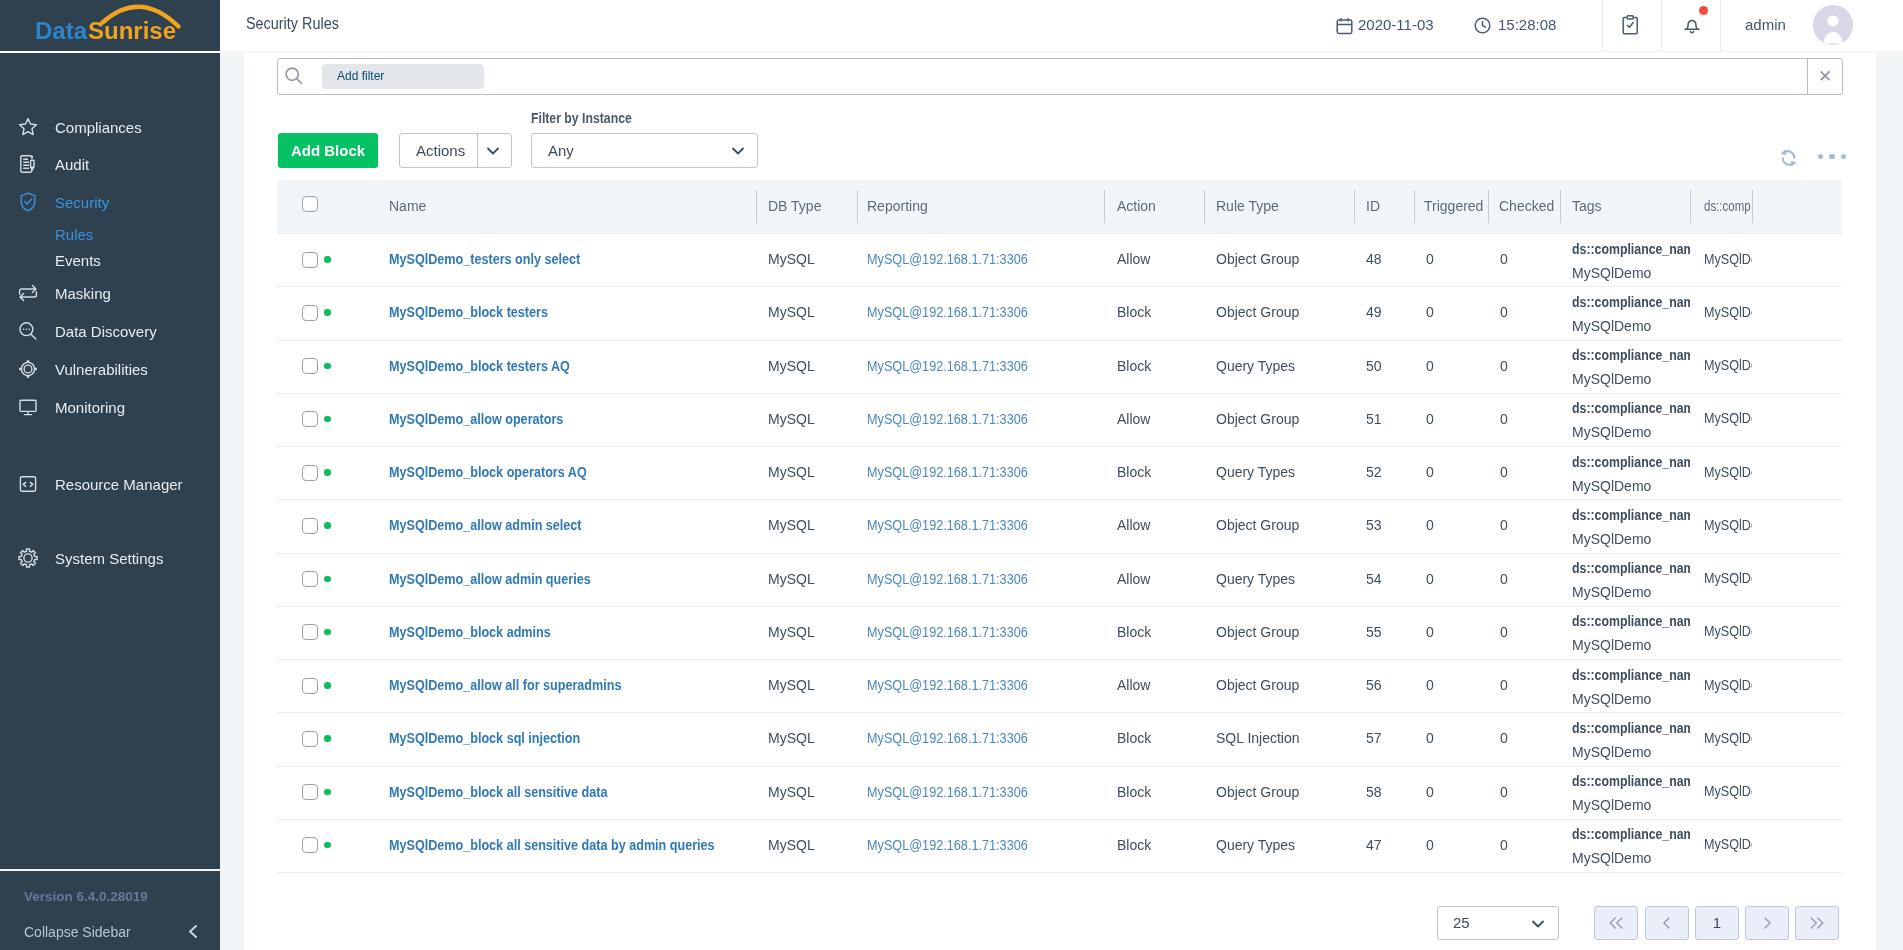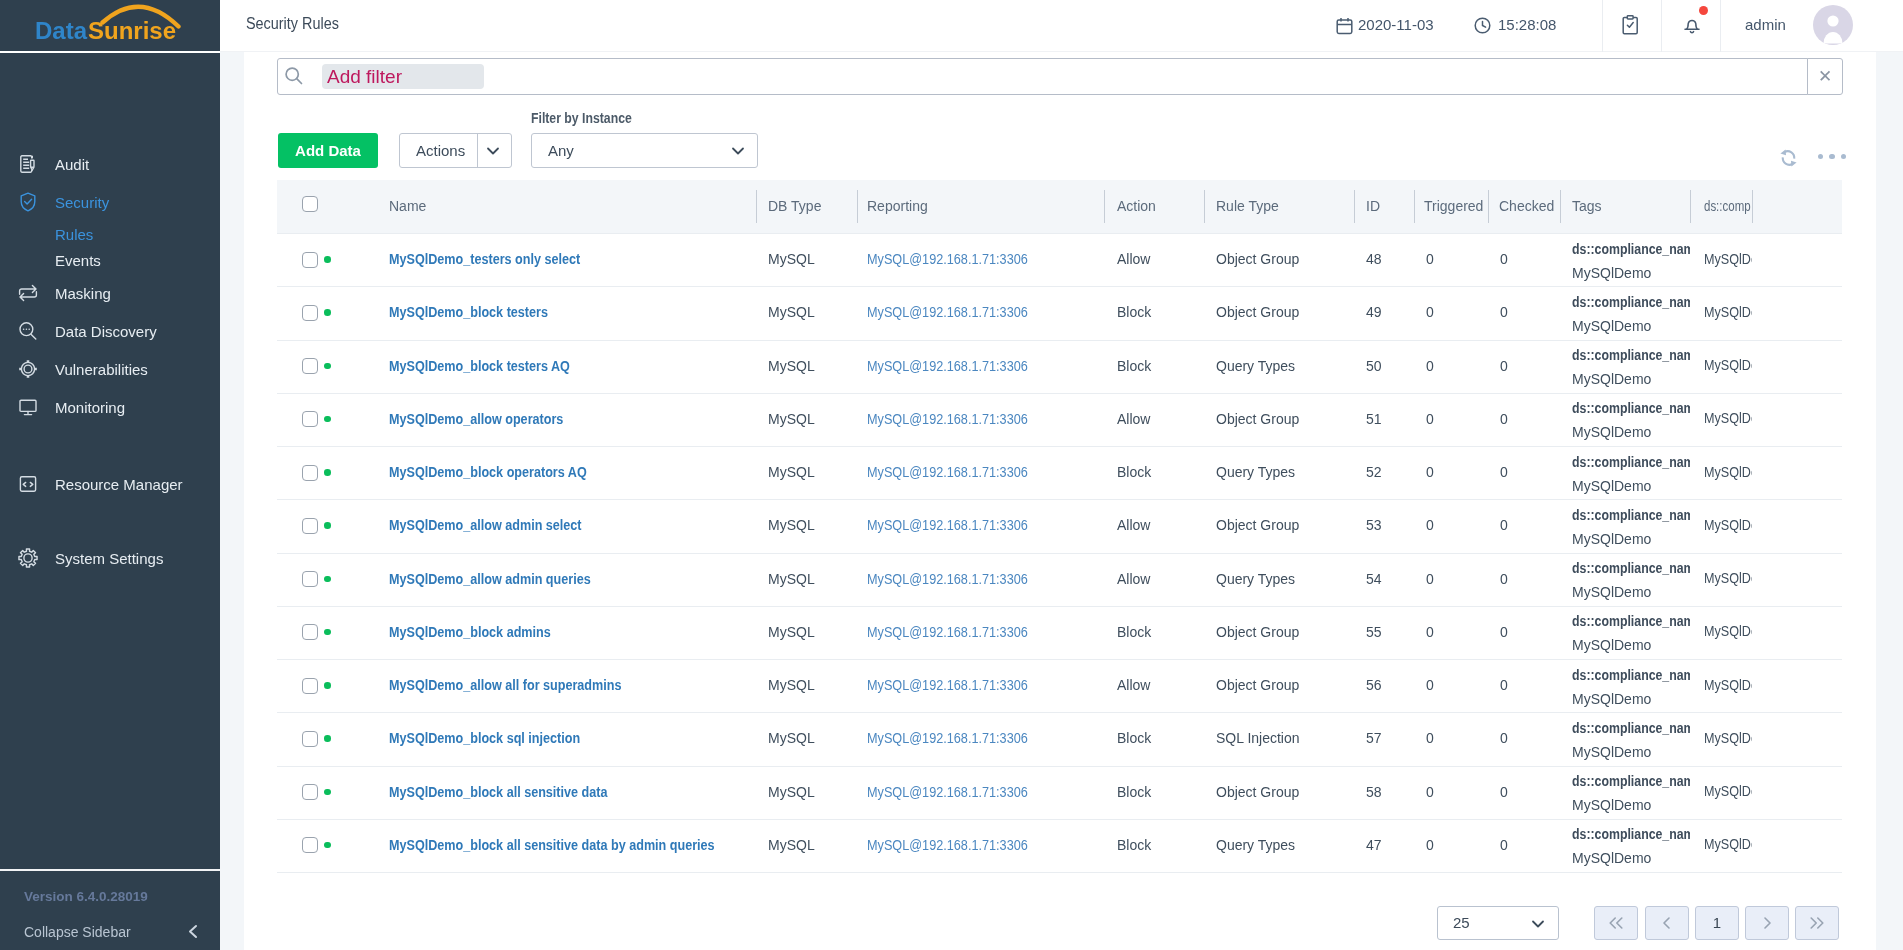--- a/index.html
+++ b/index.html
@@ -12,21 +12,21 @@
 #sidebar{left:0;top:0;width:220px;height:950px;background:#2f404e}
 .ttl{left:246px;top:15px;font-size:16px;color:#3c4a59;transform:scaleX(0.9);transform-origin:0 50%}
 .tbicon{top:17px}
 .tbtxt{top:16px;font-size:15px;color:#44566b}
 .tbdiv{top:0;width:1px;height:52px;background:#eaedf1}
 .sideitem{left:0;width:220px;color:#e7edf2;font-size:15px}
 .sideitem .lab{position:absolute;left:55px;top:50%;transform:translateY(-50%)}
 .sideitem .ic{position:absolute;left:17px;top:50%;transform:translateY(-50%);height:22px}
 .filterbar{left:277px;top:58px;width:1531px;height:37px;background:#fff;border:1px solid #b5bcc8;border-radius:3px 0 0 3px}
 .xbtn{left:1807px;top:58px;width:36px;height:37px;background:#fff;border:1px solid #b5bcc8;border-radius:0 3px 3px 0;color:#8b95a3;font-size:17px;text-align:center;line-height:35px}
-.pill{left:322px;top:64px;width:162px;height:25px;background:#e3e7eb;border-radius:4px;font-size:19px;color:#be185d;line-height:25px;padding-left:5px}
+.pill{left:322px;top:64px;width:162px;height:25px;background:#e3e7eb;border-radius:4px;font-size:12px;color:#0c4a6e;line-height:25px;padding-left:15px}
 .fbl{left:531px;top:110px;font-size:14px;font-weight:bold;color:#4c5a68;transform:scaleX(0.875);transform-origin:0 50%}
 .btn{top:133px;height:35px;border-radius:3px;font-size:15px}
 #addrule{left:278px;width:100px;background:#04c164;color:#fff;font-weight:bold;text-align:center;line-height:35px}
 #actions{left:399px;width:113px;background:#fff;border:1px solid #bfc6d1;color:#3d4c5b}
 #anysel{left:531px;width:227px;background:#fff;border:1px solid #bfc6d1;color:#3d4c5b}
 .thead{left:277px;top:180px;width:1565px;height:53px;background:#f3f6f9}
 .hsep{top:190px;width:1px;height:33px;background:#c6cdd6}
 .htext{top:0;height:53px;line-height:53px;font-size:14px;color:#5c6b7c}
 .cbx{width:16px;height:16px;border:1.5px solid #9aa3ae;border-radius:4px;background:#fff}
 .rowline{left:277px;width:1565px;height:1px;background:#e9edf1}
@@ -45,20 +45,26 @@
 <div class="abs" id="panel"></div>
 <div class="abs" id="topbar"></div>
 <div class="abs" id="sidebar"></div>
 <div class="abs" style="left:0;top:0;width:220px;height:53px;border-bottom:2px solid #fff;">
 <svg class="abs" style="left:34px;top:0" width="160" height="48" viewBox="0 0 160 48">
 <text x="1" y="39" font-family="Liberation Sans" font-weight="bold" font-size="24" fill="#2f85c9">Data</text>
 <text x="54" y="39" font-family="Liberation Sans" font-weight="bold" font-size="24" fill="#f0a41e">Sunrise</text>
 <path d="M68.5 22.5 Q106 -11 144.5 26.5" fill="none" stroke="#f0a41e" stroke-width="4.4" stroke-linecap="round"></path>
 </svg>
     </div>
+<div class="abs sideitem" style="top:108px;height:38px;color:#e7edf2">
+      <span class="ic"><svg width="22" height="22" viewBox="0 0 22 22" fill="none" stroke="#d4dce3" stroke-width="1.4">
+          <path d="M11 2.6 L13.5 8 L19.4 8.7 L15 12.8 L16.2 18.6 L11 15.7 L5.8 18.6 L7 12.8 L2.6 8.7 L8.5 8 Z" stroke-linejoin="round"></path>
+        </svg></span>
+      <span class="lab" style="font-size:15px">Compliances</span>
+    </div>
 <div class="abs sideitem" style="top:145px;height:38px;color:#e7edf2">
       <span class="ic"><svg width="22" height="22" viewBox="0 0 22 22" fill="none" stroke="#d4dce3" stroke-width="1.4">
           <path d="M14.7 5.6 V3.9 a1.1 1.1 0 0 0 -1.1 -1.1 H4.9 a1.1 1.1 0 0 0 -1.1 1.1 V18.1 a1.1 1.1 0 0 0 1.1 1.1 h8.7 a1.1 1.1 0 0 0 1.1 -1.1 V16.6"></path>
           <path d="M6.2 6.2 H11 M6.2 9.2 H12.2 M6.2 12.2 H12.2 M6.2 15.2 H12.2"></path>
           <rect x="13.6" y="7.2" width="3.4" height="7" rx="0.6"></rect>
           <path d="M13.6 14.2 L15.3 17 L17 14.2"></path>
           <path d="M15.3 2.8 V5.2"></path>
         </svg></span>
       <span class="lab" style="font-size:15px">Audit</span>
     </div>
@@ -159,21 +165,21 @@
         <path d="M10.5 38.5 a9.5 11.5 0 0 1 19 0 Z" fill="#fff"></path>
       </svg></div>
 <div class="abs filterbar"></div>
 <div class="abs xbtn">✕</div>
 <svg class="abs" style="left:284px;top:66px" width="20" height="20" viewBox="0 0 20 20" fill="none" stroke="#8d99a7" stroke-width="1.7">
 <circle cx="8.2" cy="8.2" r="6.1"></circle>
       <path d="M12.7 12.7 L17.5 17.5" stroke-linecap="round"></path>
     </svg>
 <div class="abs pill">Add filter</div>
 <div class="abs fbl">Filter by Instance</div>
-<div class="abs btn" id="addrule">Add Data</div>
+<div class="abs btn" id="addrule">Add Block</div>
 <div class="abs btn" id="actions">
       <span class="abs" style="left:16px;top:0;line-height:33px">Actions</span>
 <div class="abs" style="left:77px;top:0;width:1px;height:33px;background:#bfc6d1"></div>
 <svg class="abs" style="left:86px;top:12px" width="14" height="10" viewBox="0 0 14 10" fill="none" stroke="#3d4c5b" stroke-width="1.8">
         <path d="M2 2.5 L7 7.5 L12 2.5" stroke-linecap="round" stroke-linejoin="round"></path>
       </svg>
     </div>
 <div class="abs btn" id="anysel">
       <span class="abs" style="left:16px;top:0;line-height:33px">Any</span>
 <svg class="abs" style="left:199px;top:12px" width="14" height="10" viewBox="0 0 14 10" fill="none" stroke="#3d4c5b" stroke-width="1.8">

